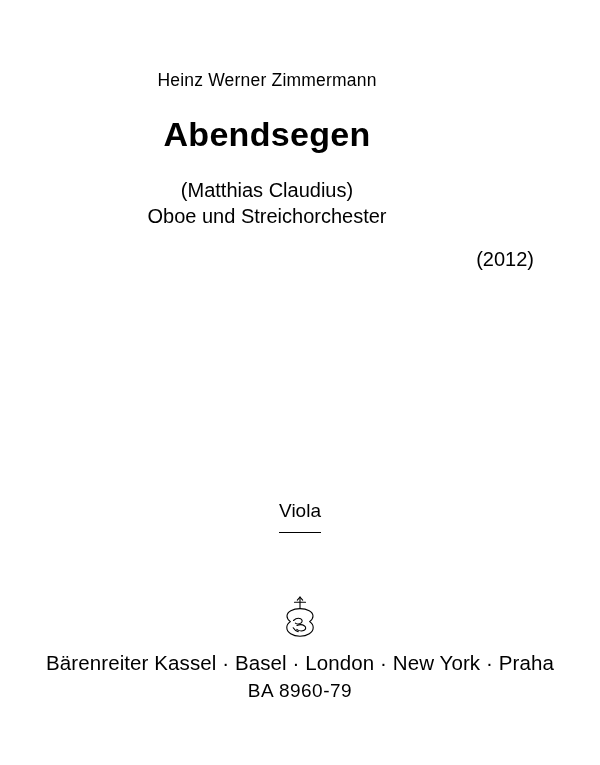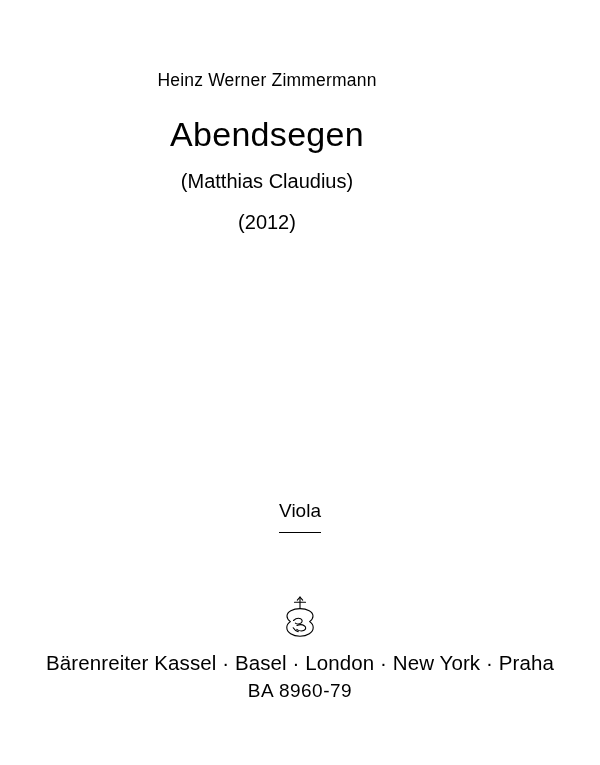--- a/index.html
+++ b/index.html
@@ -27,34 +27,35 @@
     width: 534px;
     text-align: center;
   }
   .composer {
     font-size: 17.5px;
     letter-spacing: 0.2px;
     margin-bottom: 24px;
   }
   .work-title {
     font-size: 34px;
-    font-weight: normal;
+    font-weight: bold;
     letter-spacing: 0.3px;
-    margin-bottom: 16px;
+    margin-bottom: 25px;
   }
   .lyricist {
     font-size: 20px;
   }
   .scoring {
     font-size: 20px;
     line-height: 1.42;
   }
   .year {
     font-size: 20px;
     margin-top: 18px;
+    text-align: right;
   }
   .part-name {
     position: absolute;
     top: 500px;
     left: 0;
     width: 600px;
     text-align: center;
     font-size: 19px;
   }
   .part-name span {
@@ -96,20 +97,21 @@
 </head>
 <body>
 
 <div class="page">
 
   <div class="title-block">
     <div class="composer">Heinz Werner Zimmermann</div>
     <div class="work-title">Abendsegen</div>
     <div class="lyricist">(Matthias Claudius)</div>
     <div class="scoring">
+      <div>Oboe und Streichorchester</div>
     </div>
     <div class="year">(2012)</div>
   </div>
 
   <div class="part-name">
     <span>Viola</span>
   </div>
 
   <div class="publisher-mark">
     <span>

